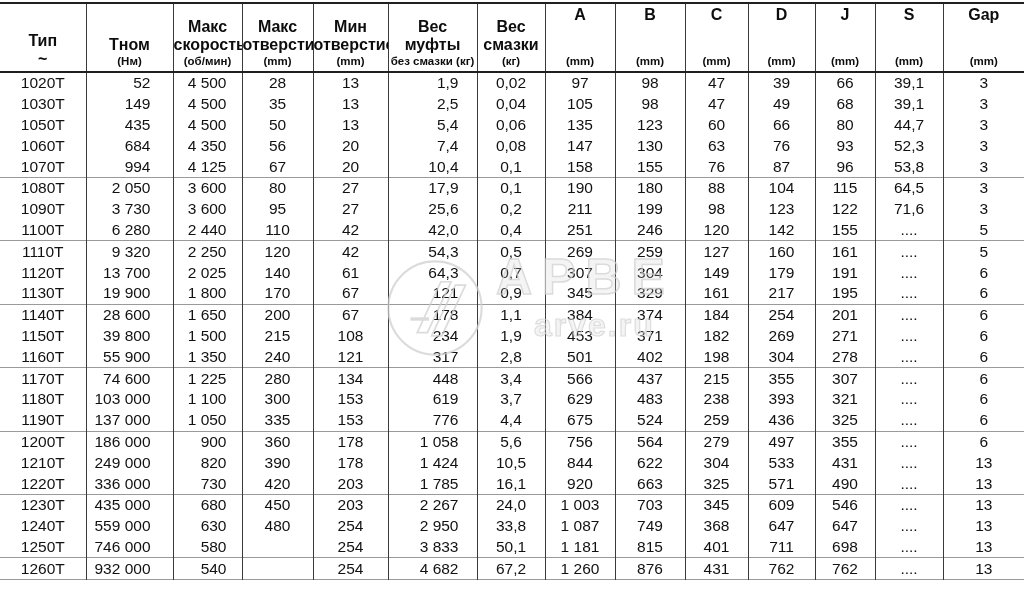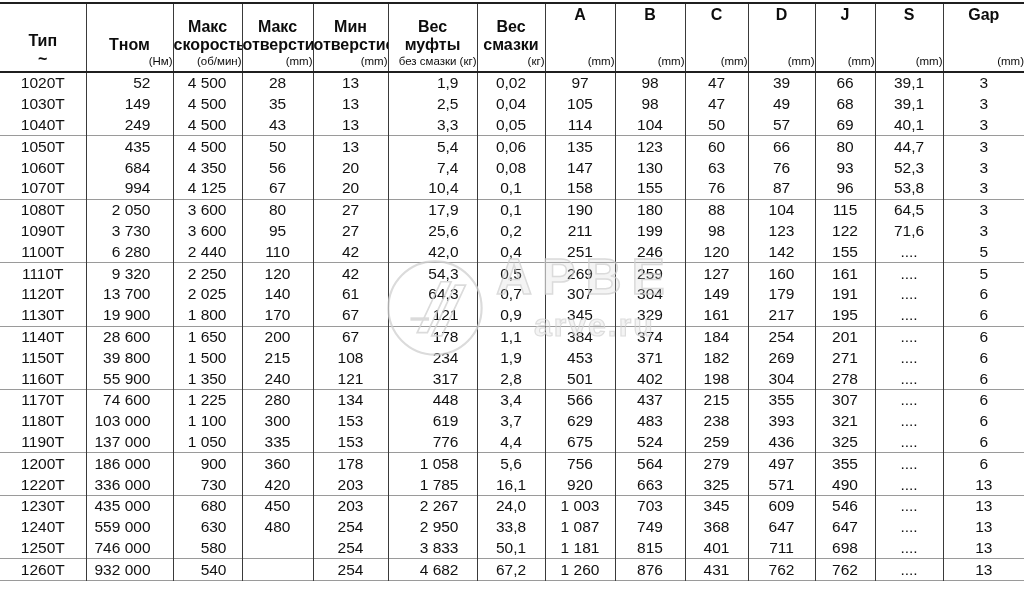--- a/index.html
+++ b/index.html
@@ -22,21 +22,21 @@
   }
   td:last-child, th:last-child{border-right:none;}
   thead tr{height:66px;}
   thead{border-bottom:2px solid #1f1f1f;}
   tbody tr.group-end{border-bottom:1.5px solid #9a9a9a;}
   tbody tr.table-end{border-bottom:1.5px solid #9a9a9a;}
   .hcell{display:flex;flex-direction:column;height:62px;padding:2px 0 3px 0;}
   .hcell.j-end{justify-content:flex-end;}
   .hcell.j-spread{justify-content:space-between;}
   .hl{font-size:16px;line-height:18px;text-align:center;font-weight:bold;}
-  .hl.unit{font-size:11.5px;line-height:14px;font-weight:normal;text-align:right;}
+  .hl.unit{font-size:11.5px;line-height:14px;font-weight:bold;}
   td.al-r{text-align:right;}
   
   .watermark{
     position:absolute;left:368px;top:238px;width:350px;height:120px;
     pointer-events:none;opacity:.75;z-index:5;
   }
   .wm-circle{position:absolute;left:8px;top:20px;}
   .wm-brand{
     position:absolute;left:128px;top:14px;
     font-size:50px;font-weight:bold;letter-spacing:10px;line-height:50px;
@@ -189,36 +189,20 @@
         <td class="al-r" style="padding-right: 18px;">2,5</td>
         <td>0,04</td>
         <td>105</td>
         <td>98</td>
         <td>47</td>
         <td>49</td>
         <td>68</td>
         <td>39,1</td>
         <td>3</td>
       </tr>
-      <tr class="group-end">
-        <td>1040T</td>
-        <td class="al-r" style="padding-right: 22px;">249</td>
-        <td class="al-r" style="padding-right: 15px;">4 500</td>
-        <td>43</td>
-        <td>13</td>
-        <td class="al-r" style="padding-right: 18px;">3,3</td>
-        <td>0,05</td>
-        <td>114</td>
-        <td>104</td>
-        <td>50</td>
-        <td>57</td>
-        <td>69</td>
-        <td>40,1</td>
-        <td>3</td>
-      </tr>
       <tr>
         <td>1050T</td>
         <td class="al-r" style="padding-right: 22px;">435</td>
         <td class="al-r" style="padding-right: 15px;">4 500</td>
         <td>50</td>
         <td>13</td>
         <td class="al-r" style="padding-right: 18px;">5,4</td>
         <td>0,06</td>
         <td>135</td>
         <td>123</td>
@@ -460,20 +444,36 @@
         <td>178</td>
         <td class="al-r" style="padding-right: 18px; margin-left: 36px;">1 058</td>
         <td>5,6</td>
         <td>756</td>
         <td>564</td>
         <td>279</td>
         <td>497</td>
         <td>355</td>
         <td>....</td>
         <td>6</td>
+      </tr>
+      <tr>
+        <td>1210T</td>
+        <td class="al-r" style="padding-right: 22px;">249 000</td>
+        <td class="al-r" style="padding-right: 15px;">820</td>
+        <td>390</td>
+        <td>178</td>
+        <td class="al-r" style="padding-right: 18px;">1 424</td>
+        <td>10,5</td>
+        <td>844</td>
+        <td>622</td>
+        <td>304</td>
+        <td>533</td>
+        <td>431</td>
+        <td>....</td>
+        <td>13</td>
       </tr>
       <tr class="group-end">
         <td>1220T</td>
         <td class="al-r" style="padding-right: 22px;">336 000</td>
         <td class="al-r" style="padding-right: 15px;">730</td>
         <td>420</td>
         <td>203</td>
         <td class="al-r" style="padding-right: 18px;">1 785</td>
         <td>16,1</td>
         <td>920</td>

